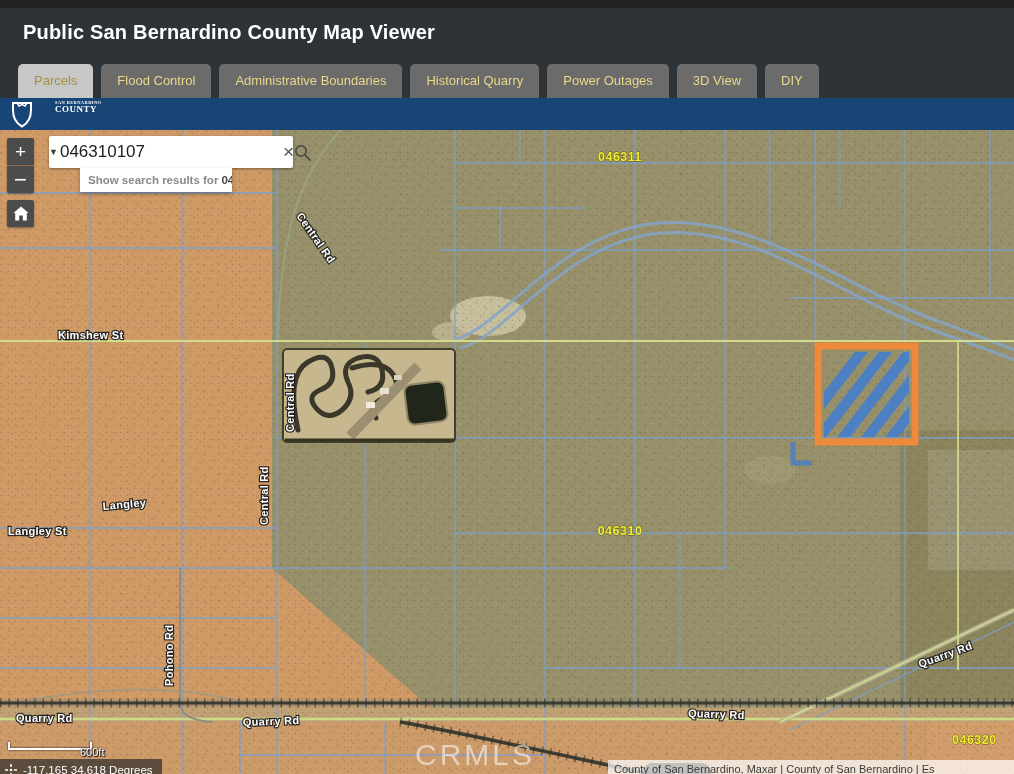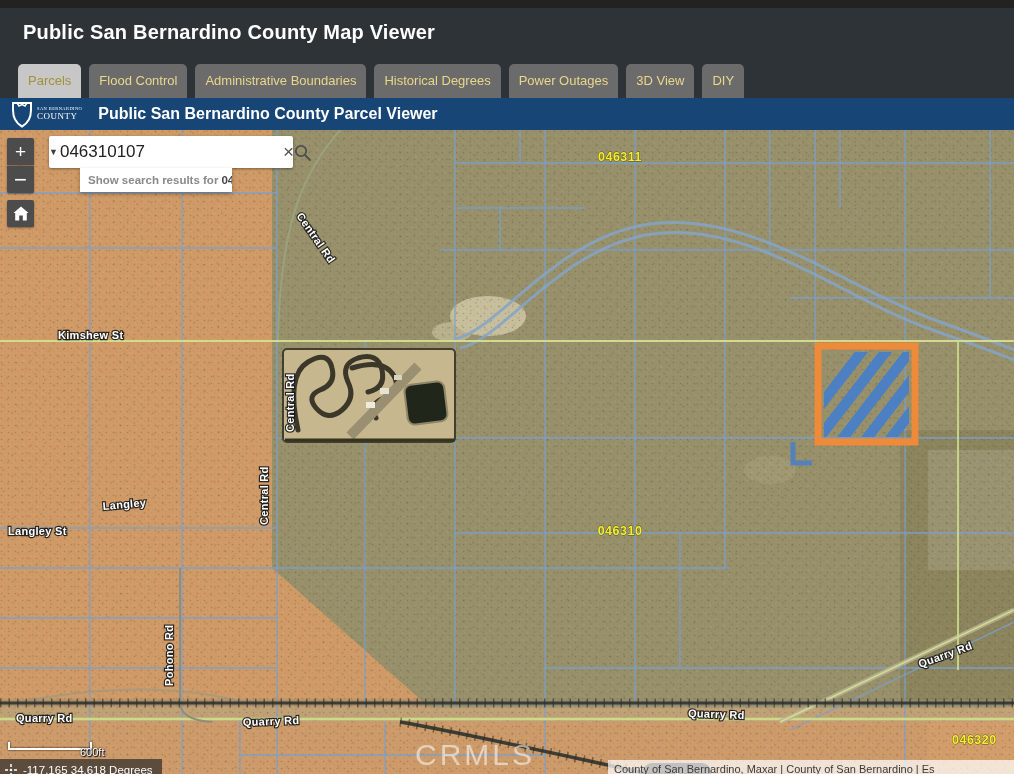--- a/index.html
+++ b/index.html
@@ -5,26 +5,26 @@
   * { margin:0; padding:0; box-sizing:border-box; }
   body { background:#222; font-family:"Liberation Sans", sans-serif; }
   .app { position:relative; width:1014px; height:774px; overflow:hidden; background:#14532d;margin-top:8px; }
 
   
   .header { height:48px; display:flex; align-items:center; padding-left:23px; background:#2e3338; }
   .header h1 { color:#fff; font-size:20px; font-weight:bold; letter-spacing:.2px; }
 
   
   .tabbar { height:42px; display:flex; align-items:flex-end; padding-left:18px; gap:8px; background:#2e3338; }
-  .tab { background:#6b6b6b; color:#e9d78a; font-size:13px; padding:9px 10px 10px; border-radius:5px 5px 0 0; cursor:pointer; white-space:nowrap;text-align:center; }
+  .tab { background:#6b6b6b; color:#e9d78a; font-size:13px; padding:9px 16px 10px; border-radius:5px 5px 0 0; cursor:pointer; white-space:nowrap;text-align:center; }
   .tab.active { background:#c7c7c7; color:#a39039; }
 
   
   .subheader { height:32px; background:#164576; display:flex; align-items:center; padding-left:10px; }
-  .logo { display:flex; align-items:center; gap:3px; }
+  .logo { display:flex; gap:21px;font-weight:bold; }
   .logo-texts { display:flex; flex-direction:column; line-height:1; color:#fff; }
   .logo-line1 { font-size:4.5px; letter-spacing:.4px; font-family:"Liberation Serif", serif; }
   .logo-line2 { font-size:9px; letter-spacing:.5px; font-family:"Liberation Serif", serif; }
   .subtitle { margin-left:16px; color:#fff; font-size:16px; font-weight:bold; }
 
   
   .map { position:relative; width:1014px; height:652px; background:#98906а; background:#98906a; overflow:hidden; }
   .map svg.basemap { position:absolute; left:0; top:0; }
 
   
@@ -92,38 +92,37 @@
 <div class="app">
 
   <div class="header">
     <h1>Public San Bernardino County Map Viewer</h1>
   </div>
 
   <div class="tabbar">
     <div class="tab active">Parcels</div>
     <div class="tab">Flood Control</div>
     <div class="tab">Administrative Boundaries</div>
-    <div class="tab">Historical Degrees</div>
+    <div class="tab">Historical Quarry</div>
     <div class="tab">Power Outages</div>
     <div class="tab">3D View</div>
     <div class="tab">DIY</div>
   </div>
 
   <div class="subheader">
     <div class="logo">
       <svg width="24" height="27" viewBox="0 0 24 27">
         <path d="M3,2 L21,2 L21,9 C21,17 17.5,22.5 12,25.5 C6.5,22.5 3,17 3,9 Z" fill="none" stroke="#ffffff" stroke-width="2"></path>
         <path d="M7,2 L9,5 L12,3.5 L15,5 L17,2" fill="none" stroke="#ffffff" stroke-width="1.4"></path>
       </svg>
       <div class="logo-texts">
         <span class="logo-line1">SAN BERNARDINO</span>
         <span class="logo-line2">COUNTY</span>
       </div>
     </div>
-    <div class="subtitle">Public San Bernardino County Parcel Viewer</div>
   </div>
 
   <div class="map">
 
     <svg class="basemap" width="1014" height="652" viewBox="0 0 1014 652">
       <defs>
         <pattern id="spk" width="7" height="7" patternUnits="userSpaceOnUse">
           <circle cx="1.5" cy="1.5" r="0.8" fill="#463f2c" opacity="0.28"></circle>
           <circle cx="4.5" cy="4" r="0.6" fill="#6b6248" opacity="0.25"></circle>
           <circle cx="3" cy="6" r="0.5" fill="#ddd3ab" opacity="0.22"></circle>

